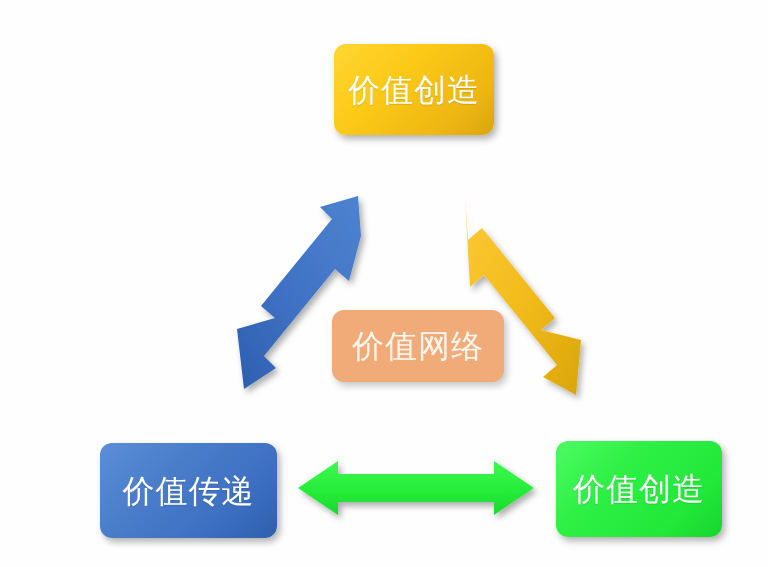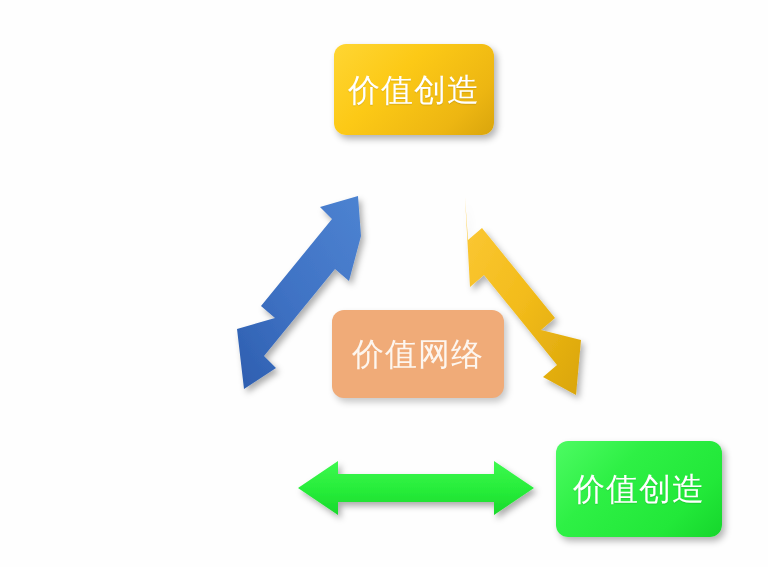--- a/index.html
+++ b/index.html
@@ -60,21 +60,21 @@
     top: 441px;
     width: 166px;
     height: 96px;
     background: linear-gradient(135deg, #4dfb63 0%, #2ef045 35%, #22e839 75%, #16d62c 100%);
   }
   
   #node-network {
     left: 332px;
     top: 310px;
     width: 172px;
-    height: 88px;
+    height: 72px;
     background: #f0ab78;
     box-shadow: 3px 4px 7px rgba(0,0,0,0.22);
   }
   #node-network .node-label {
     color: #fdf6ef;
     text-shadow: none;
   }
 
   .arrow {
     position: absolute;
@@ -138,18 +138,21 @@
   </svg>
 
   <div id="node-create" class="node">
     <span class="node-label">价值创造</span>
   </div>
 
   <div id="node-network" class="node">
     <span class="node-label">价值网络</span>
   </div>
 
+  <div id="node-deliver" class="node">
+    <span class="node-label">价值传递</span>
+  </div>
 
   <div id="node-realize" class="node">
     <span class="node-label">价值创造</span>
   </div>
 
 </div>
 
 </body></html>

